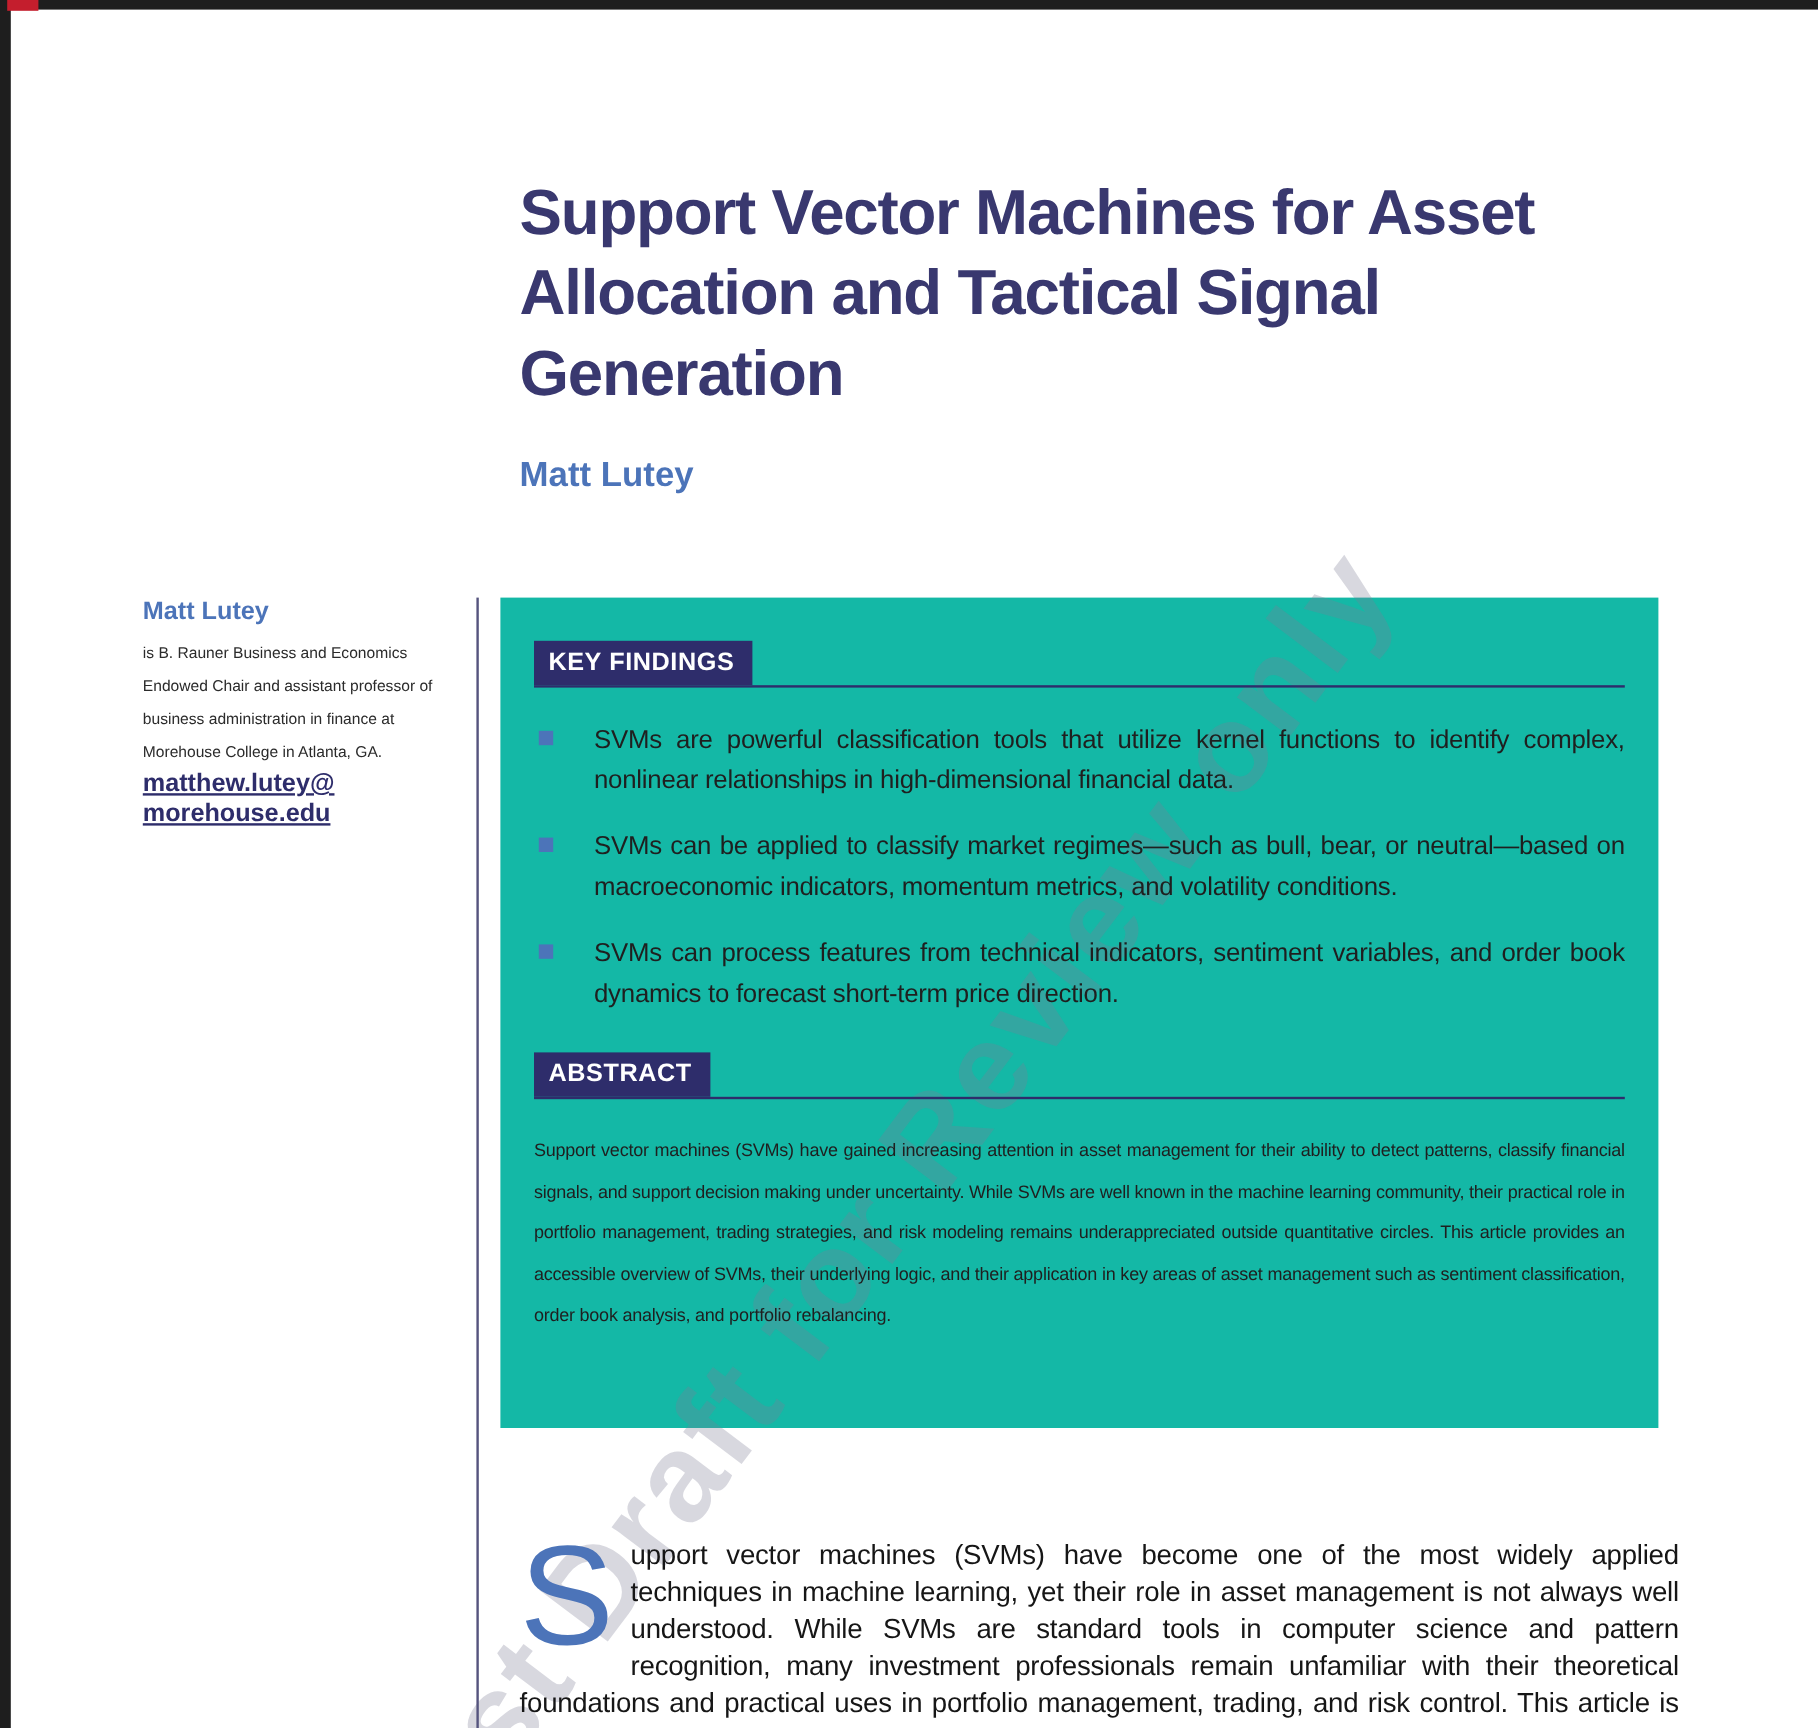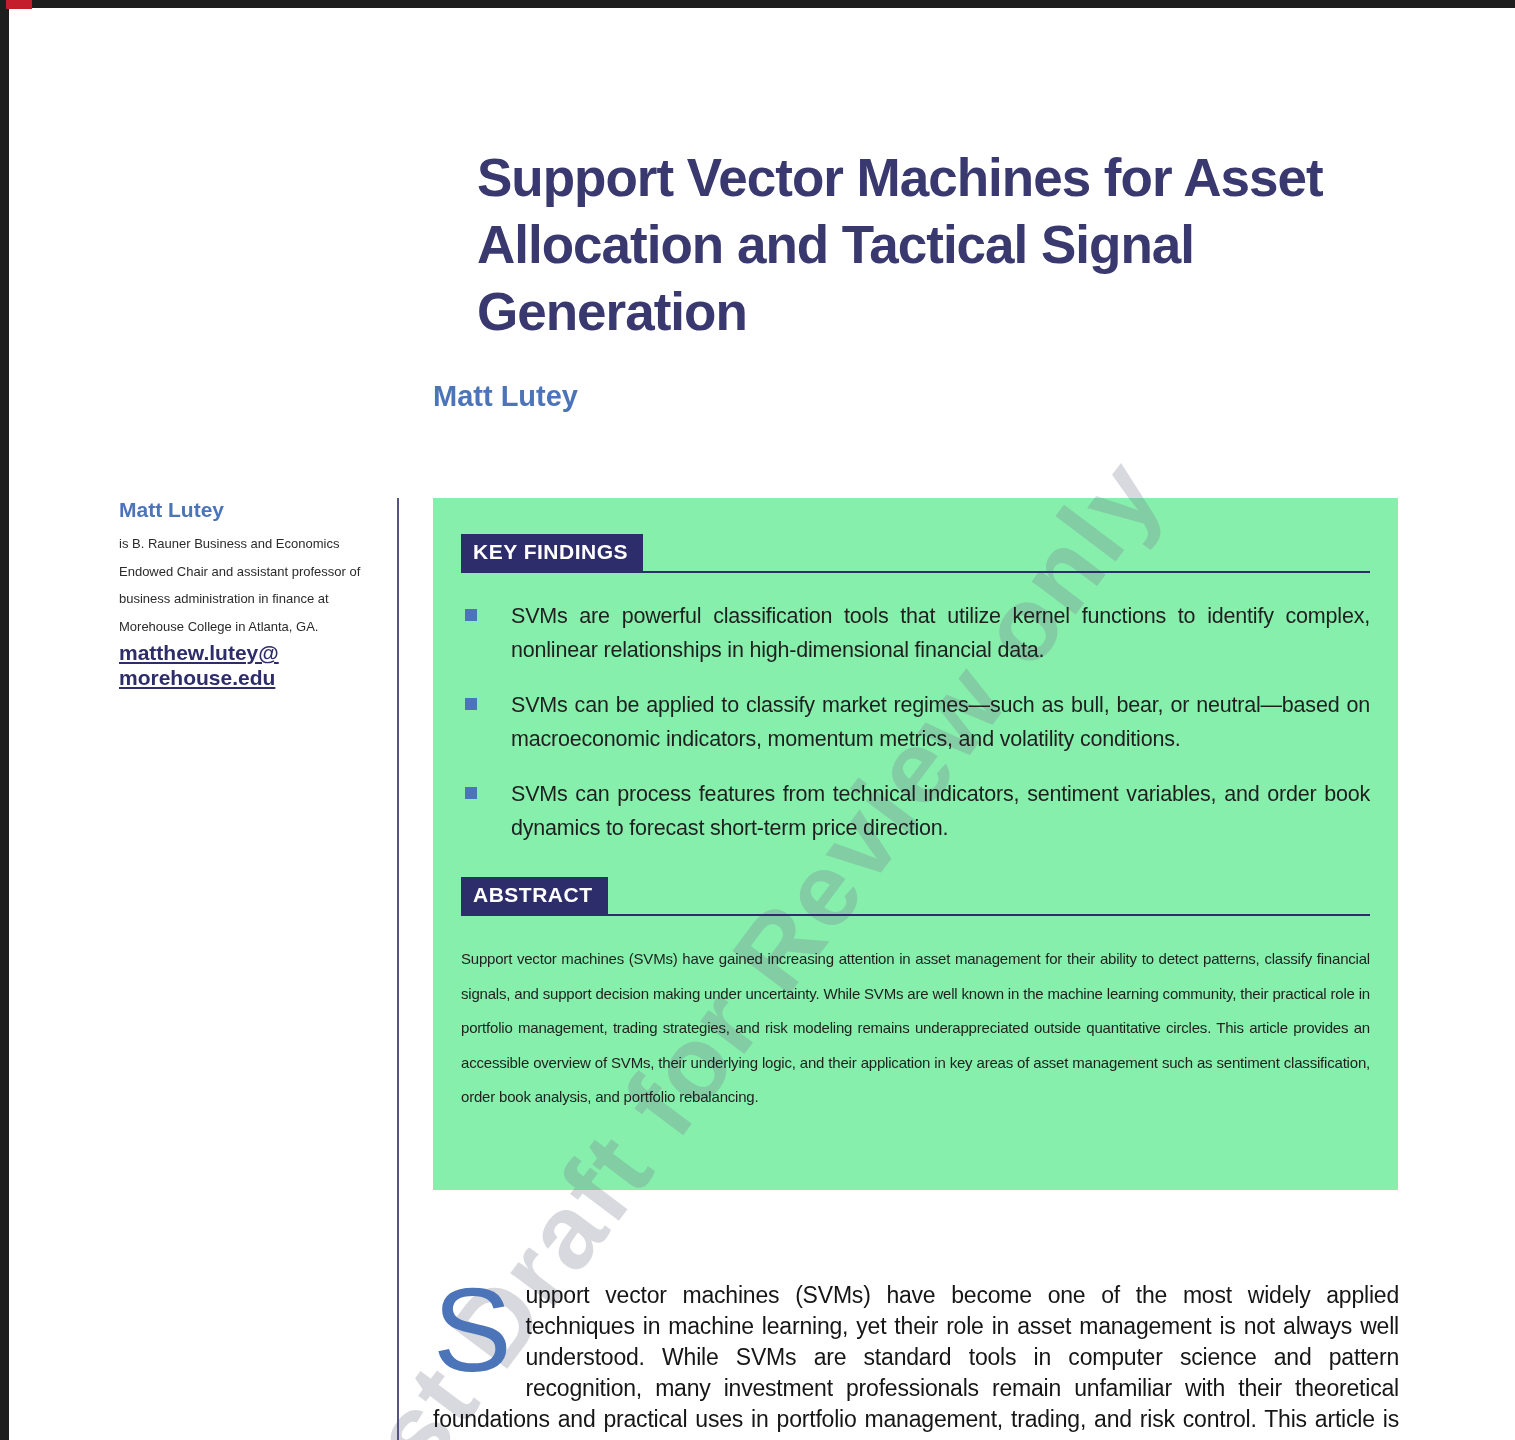--- a/index.html
+++ b/index.html
@@ -13,21 +13,21 @@
     background:#ffffff;overflow:hidden;
   }
   .red-tab{
     position:absolute;left:6px;top:0;width:26px;height:9px;
     background:#c41e2d;z-index:5;
   }
   
   .title{
     position:absolute;left:424px;top:100px;width:900px;
     font-size:53px;line-height:67px;font-weight:bold;
-    color:#39386f;letter-spacing:-1px;z-index:2;margin-left:44px;
+    color:#39386f;letter-spacing:-1px;z-index:2;
   }
   .byline{
     position:absolute;left:424px;top:372px;width:500px;
     font-size:29px;font-weight:bold;color:#4c74b9;z-index:2;
   }
   
   .sidebar{
     position:absolute;left:110px;top:490px;width:252px;z-index:2;
   }
   .sidebar .name{font-size:21px;font-weight:bold;color:#4c74b9;margin-bottom:8px;}
@@ -35,22 +35,22 @@
   .sidebar .email a{
     display:block;font-size:21px;line-height:25px;font-weight:bold;
     color:#2e2d6b;text-decoration:underline;
   }
   .divider{
     position:absolute;left:388px;top:490px;width:2px;bottom:0;
     background:#55547e;z-index:2;
   }
   
   .summary-box{
-    position:absolute;left:424px;top:490px;width:965px;height:692px;
-    background:#86efac;
+    position:absolute;left:408px;top:490px;width:965px;height:692px;
+    background:#14b8a6;
   }
   .box-inner{position:relative;z-index:2;padding:36px 28px 0 28px;}
   .section-head{border-bottom:2px solid #2e2d6b;line-height:0;margin-bottom:26px;}
   .badge{
     display:inline-block;background:#2e2d6b;color:#ffffff;
     font-size:21px;font-weight:bold;letter-spacing:0.5px;
     line-height:normal;padding:6px 15px 7px 12px;
   }
   .bullet-row{display:flex;margin-bottom:21px;gap:18px;}
   .bullet-sq{

